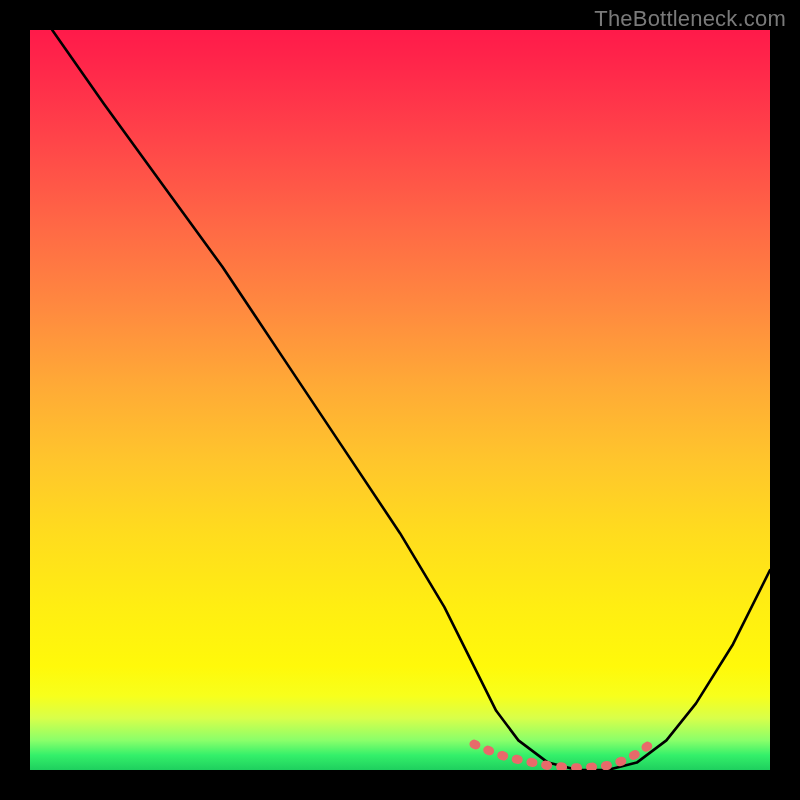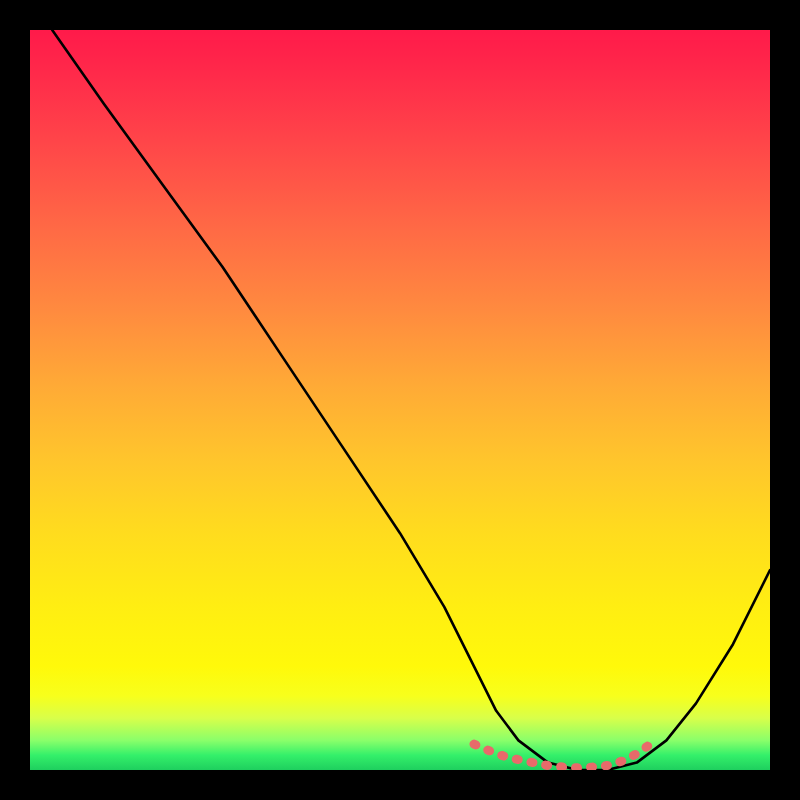--- a/index.html
+++ b/index.html
@@ -52,20 +52,21 @@
   }
   .curve-layer {
     position: absolute;
     inset: 0;
   }
 </style>
 </head>
 <body>
 
 <div class="container">
+  <div class="watermark">TheBottleneck.com</div>
   <div class="plot-area">
     <div class="gradient-bg"></div>
     <svg class="curve-layer" viewBox="0 0 740 740" preserveAspectRatio="none">
       <g>
         <path id="main-curve" fill="none" stroke="#000000" stroke-width="2.6" stroke-linecap="round" stroke-linejoin="round" d="M22.20 0.00 L74.00 74.00 L133.20 155.40 L192.40 236.80 L251.60 325.60 L310.80 414.40 L370.00 503.20 L414.40 577.20 L444.00 636.40 L466.20 680.80 L488.40 710.40 L518.00 732.60 L547.60 740.00 L577.20 740.00 L606.80 732.60 L636.40 710.40 L666.00 673.40 L703.00 614.20 L740.00 540.20"></path>
       </g>
       <g>
         <path id="band-curve" fill="none" stroke="#e86a6a" stroke-width="9" stroke-linecap="round" stroke-linejoin="round" stroke-dasharray="2 13" d="M444.00 714.10 L466.20 723.72 L481.00 728.16 L503.20 732.60 L518.00 735.56 L532.80 737.04 L547.60 737.78 L562.40 737.04 L577.20 735.56 L592.00 731.12 L606.80 723.72 L621.60 713.36"></path>
       </g>
     </svg>

